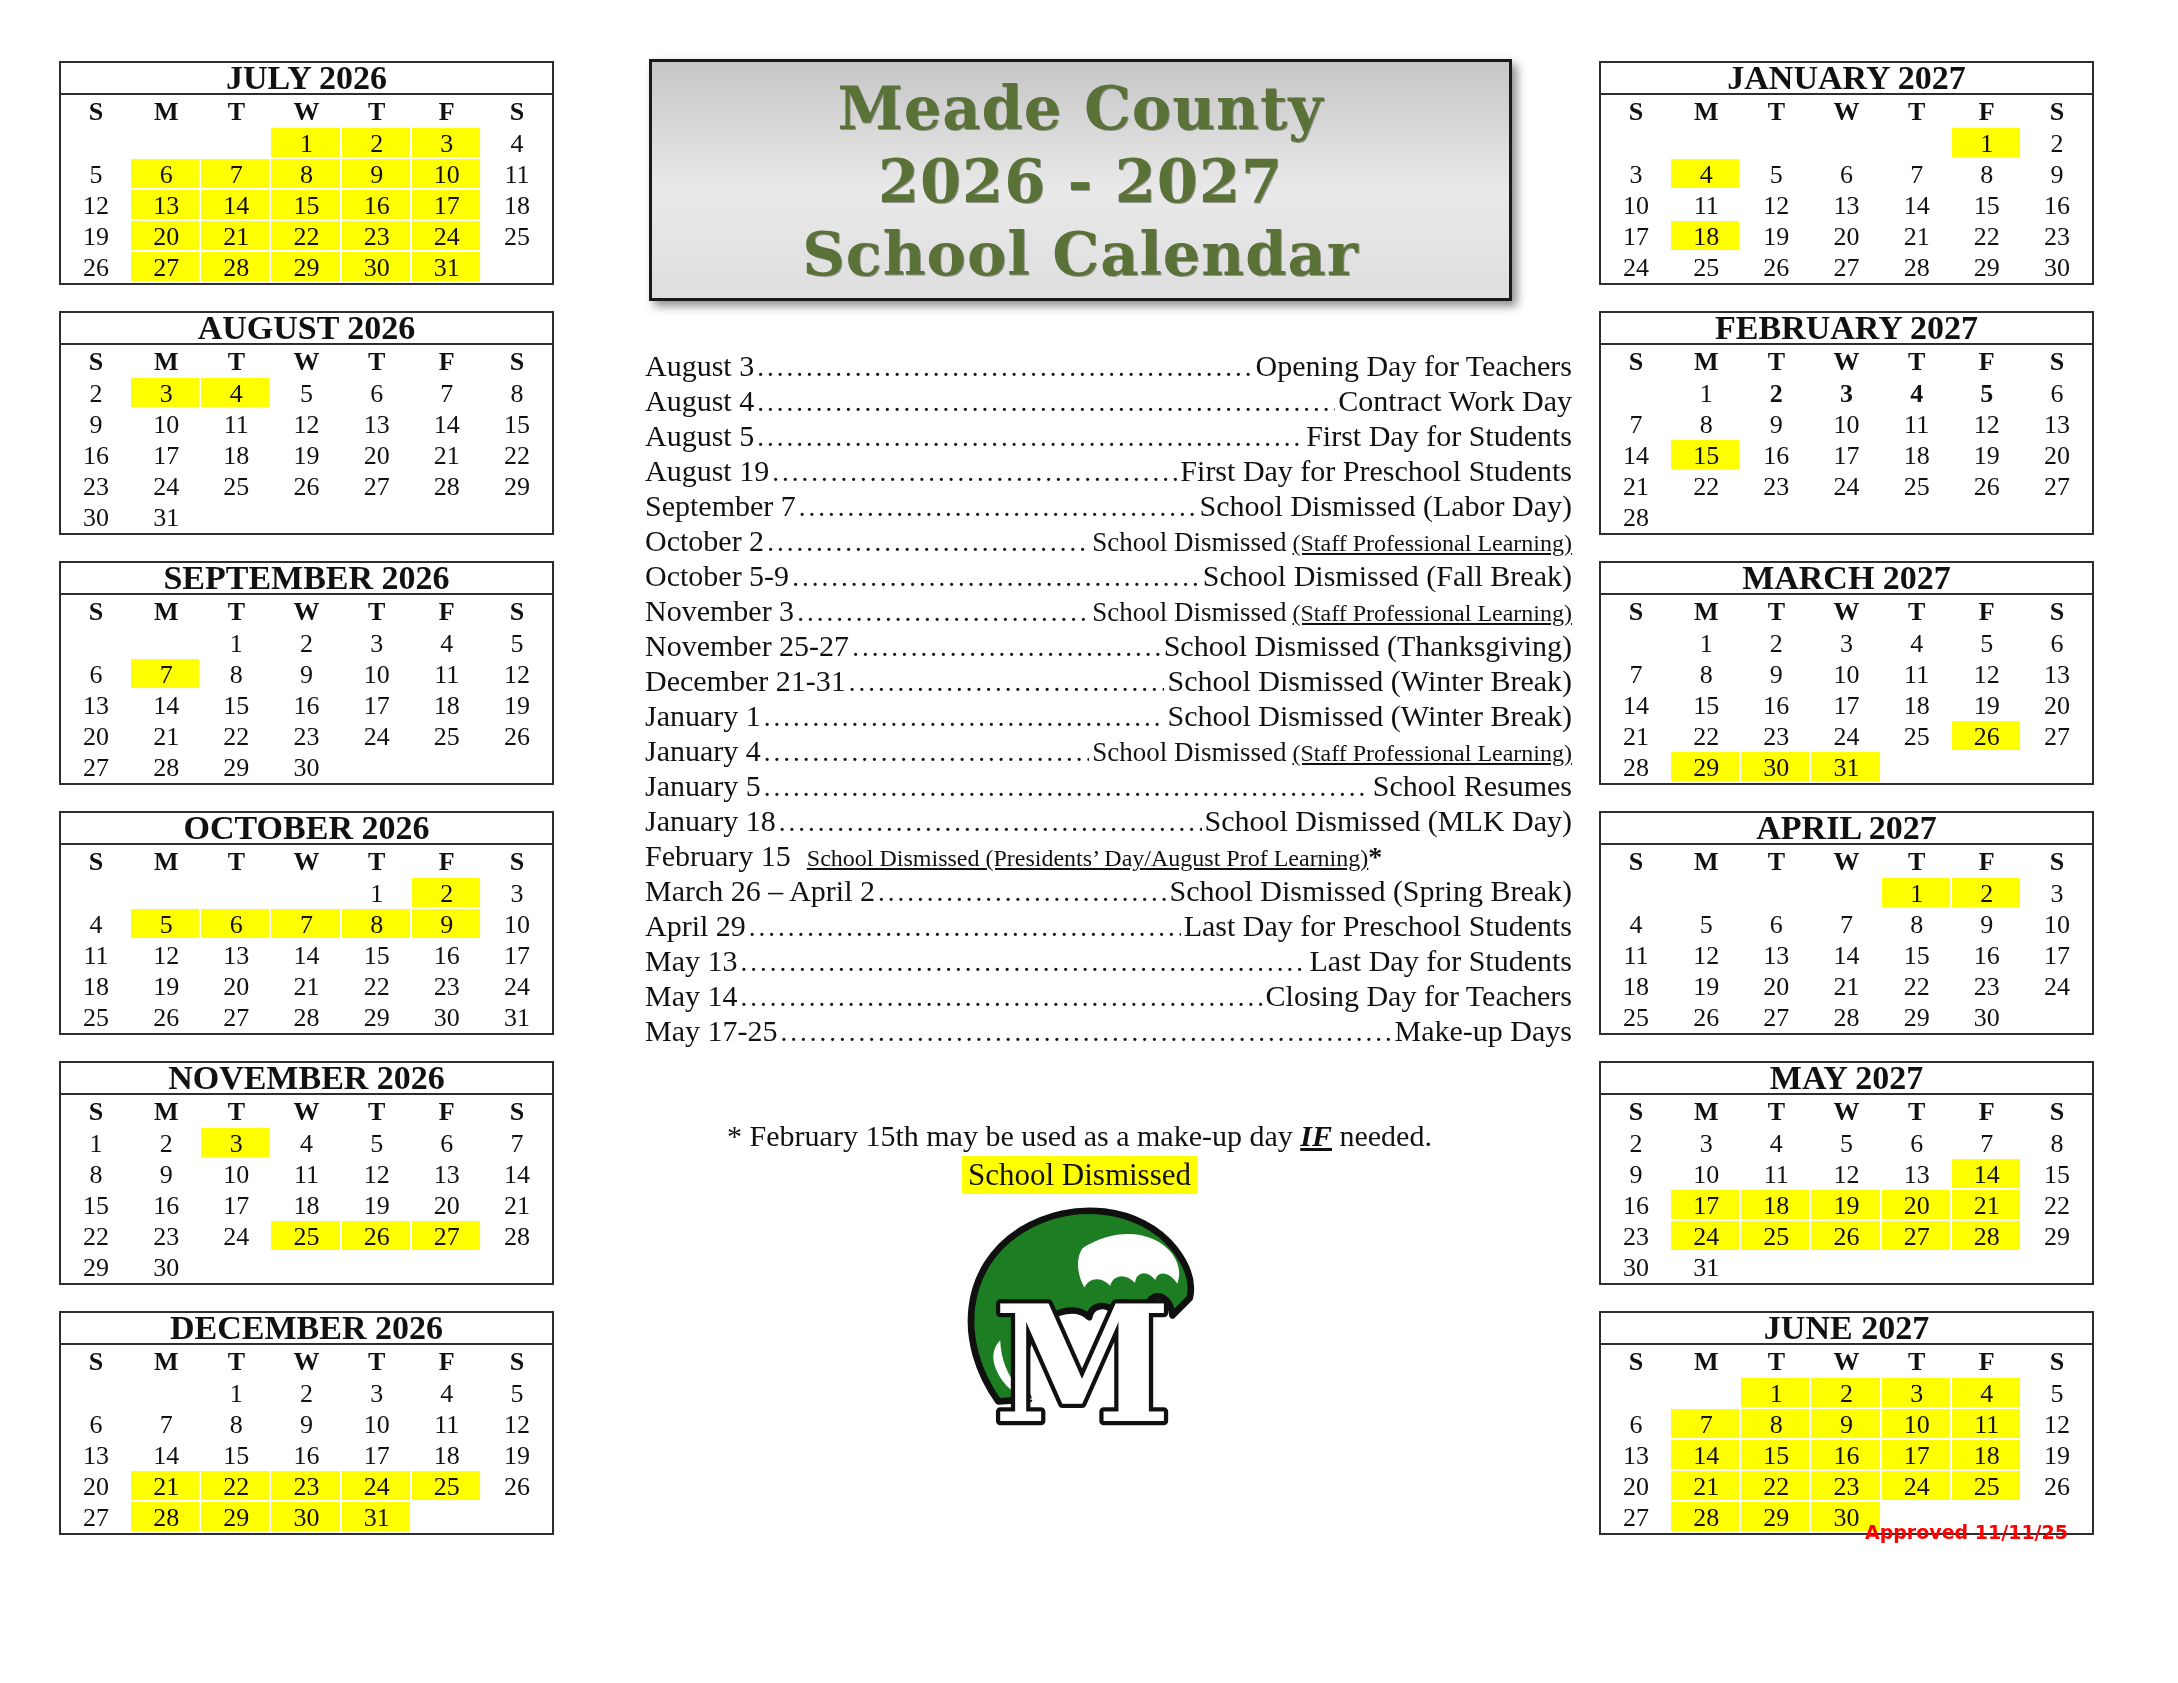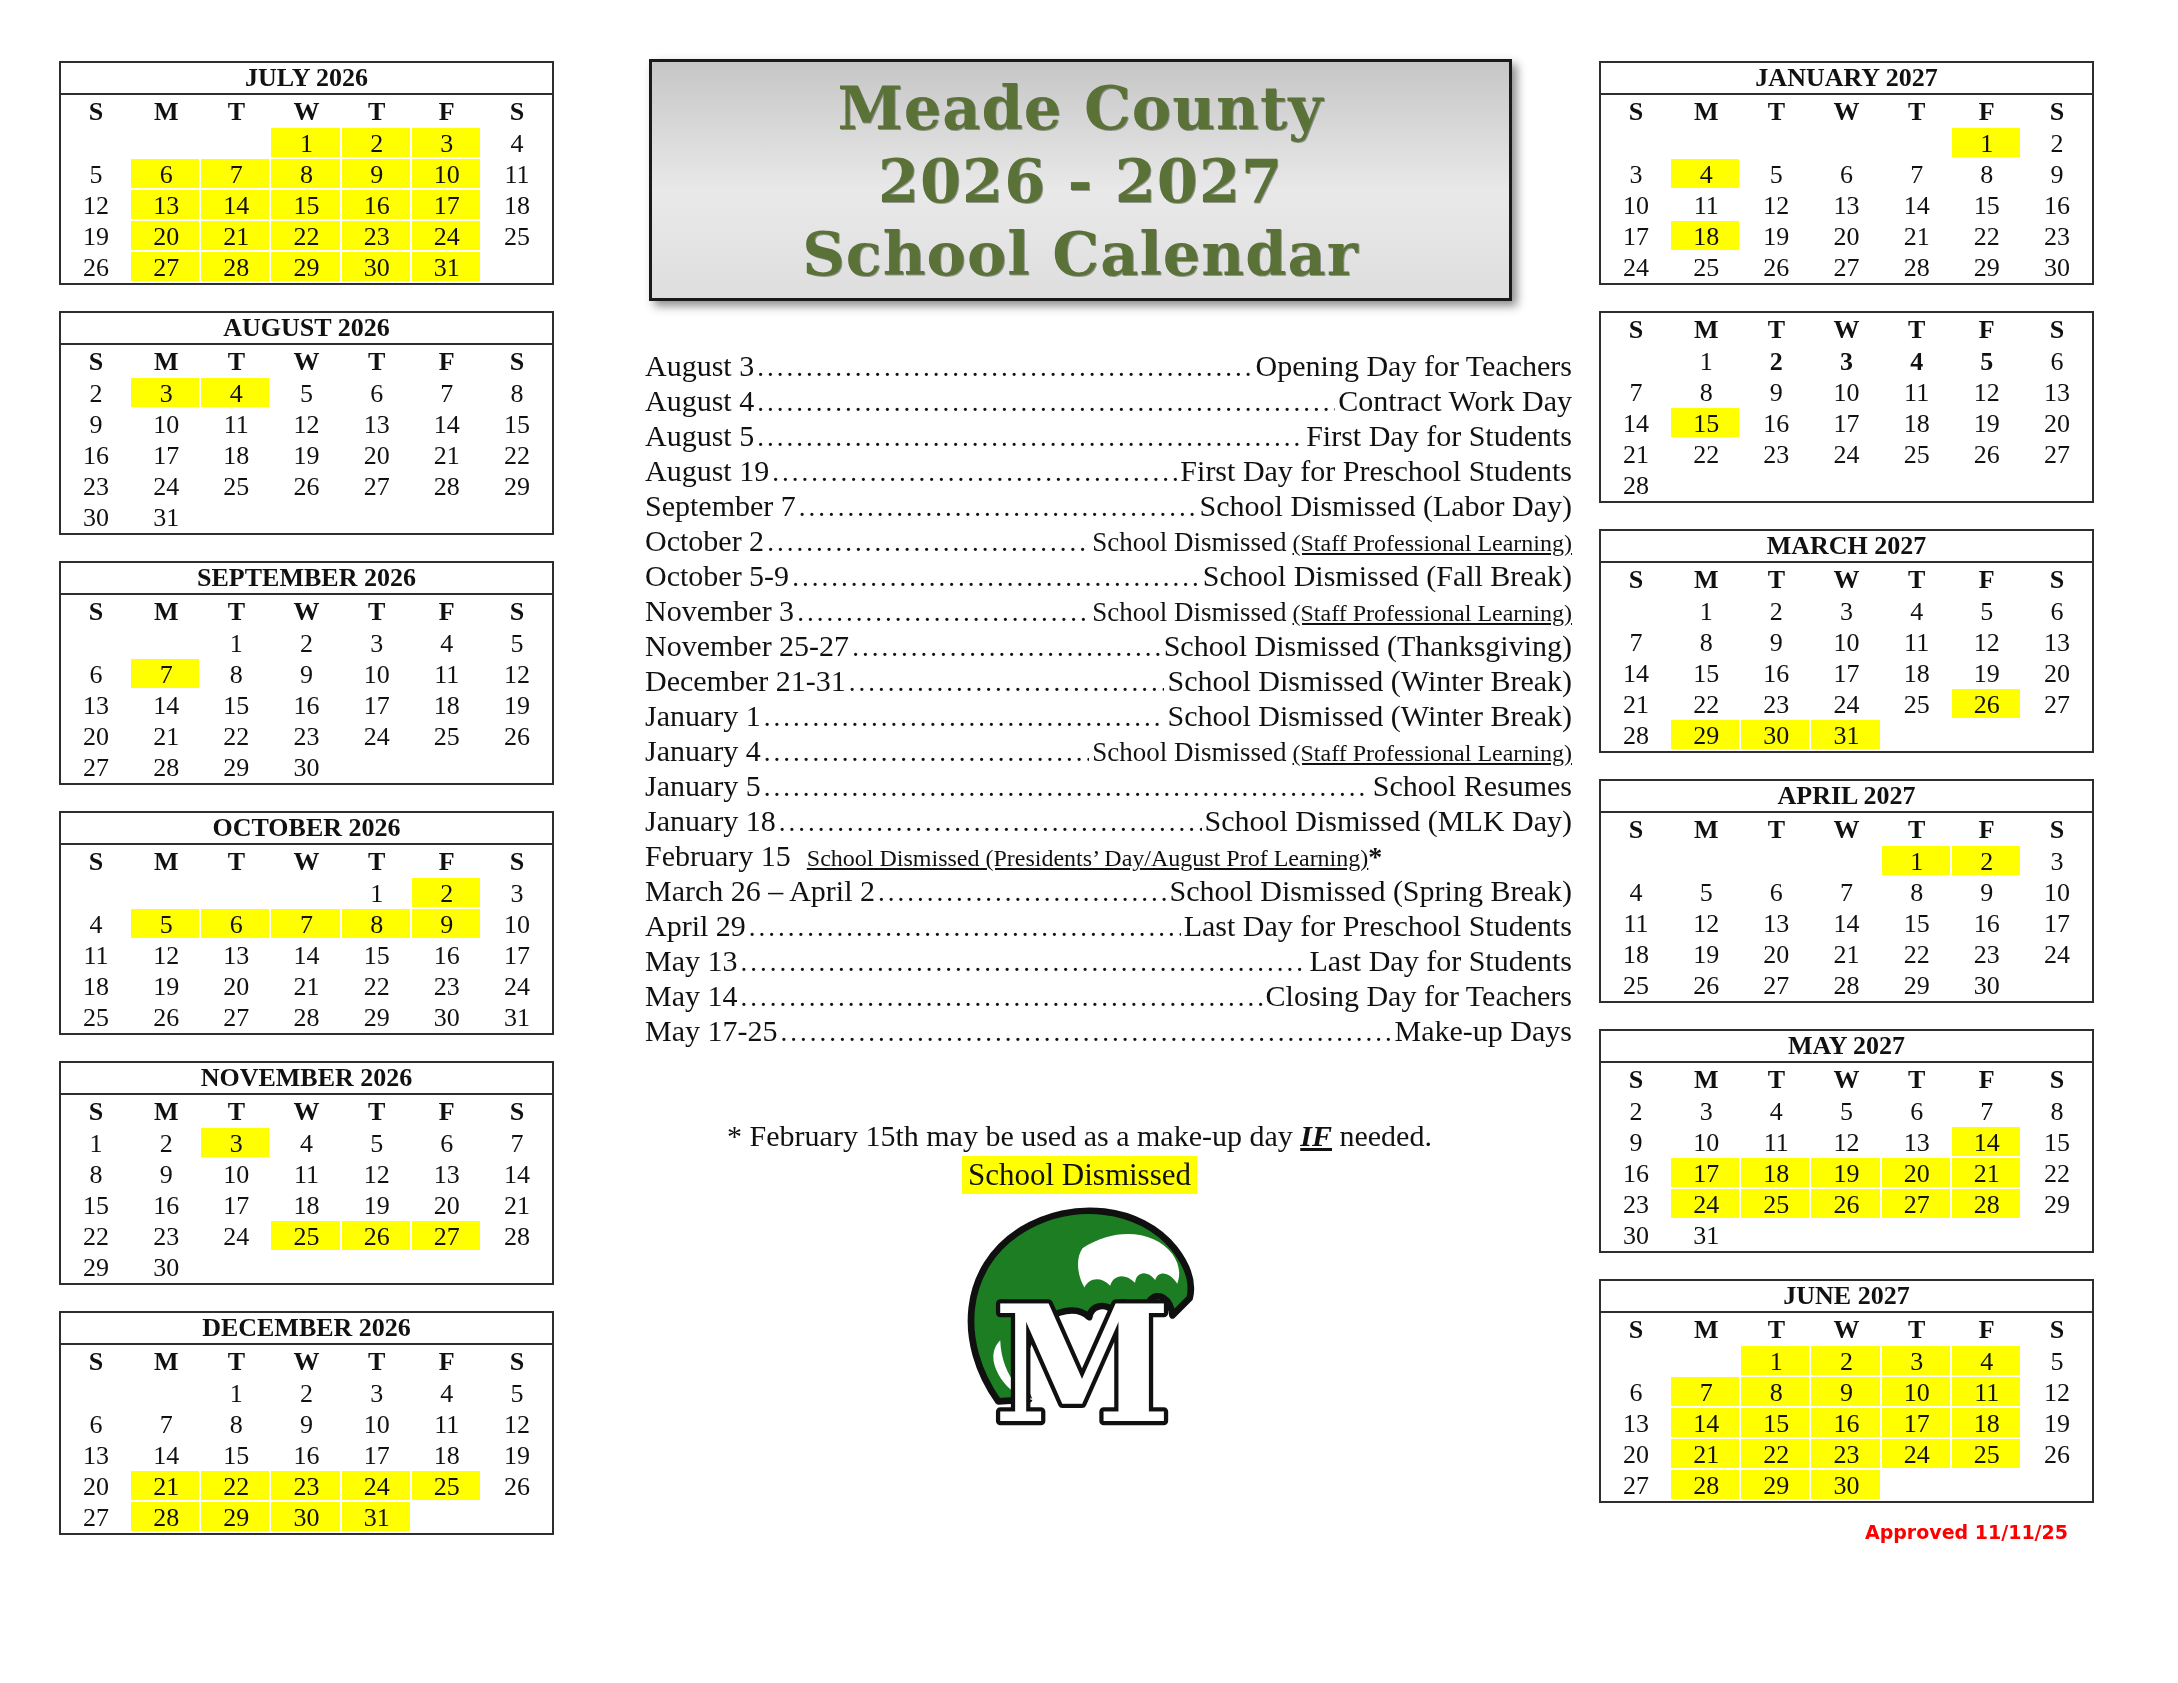--- a/index.html
+++ b/index.html
@@ -4,21 +4,21 @@
 <style>
   html,body{margin:0;padding:0;background:#ffffff;}
   #canvas{position:relative;width:2178px;height:1683px;background:#ffffff;overflow:hidden;
           font-family:"Liberation Serif",serif;color:#111;}
 
   
   .cal-col{position:absolute;top:61px;width:495px;display:flex;flex-direction:column;gap:26px;}
   #cal-col-left{left:59px;}
   #cal-col-right{left:1599px;}
   .cal{border:2px solid #2e2e2e;background:#fff;}
-  .cal-title{height:30px;line-height:30px;text-align:center;font-weight:bold;font-size:26px;
+  .cal-title{height:30px;line-height:30px;text-align:center;font-weight:bold;font-size:34px;
              border-bottom:2px solid #2e2e2e;}
   .cal-grid{display:grid;grid-template-columns:repeat(7,1fr);}
   .cal-cell{height:31px;line-height:31px;text-align:center;font-size:26px;}
   .cal-cell.head{height:33px;line-height:33px;font-weight:bold;}
   .cal-cell.hl{background:var(--hl,#ffff00);box-shadow:inset -2px -2px 0 0 #ffffff;}
   .cal-cell.bd{font-weight:bold;}
 
   
   #title-box{position:absolute;left:649px;top:59px;width:857px;height:236px;
              border:3px solid #1a1a1a;background:linear-gradient(180deg,#c6c6c6 0%,#e9e9e9 55%,#dedede 100%);
@@ -384,20 +384,21 @@
           <div class="cal-cell">24</div>
           <div class="cal-cell">25</div>
           <div class="cal-cell">26</div>
           <div class="cal-cell">27</div>
           <div class="cal-cell">28</div>
           <div class="cal-cell">29</div>
           <div class="cal-cell">30</div>
         </div>
       </div>
       <div class="cal">
+        <div class="cal-title">FEBRUARY 2027</div>
         <div class="cal-grid">
           <div class="cal-cell head">S</div>
           <div class="cal-cell head">M</div>
           <div class="cal-cell head">T</div>
           <div class="cal-cell head">W</div>
           <div class="cal-cell head">T</div>
           <div class="cal-cell head">F</div>
           <div class="cal-cell head">S</div>
           <div class="cal-cell"></div>
           <div class="cal-cell">1</div>

